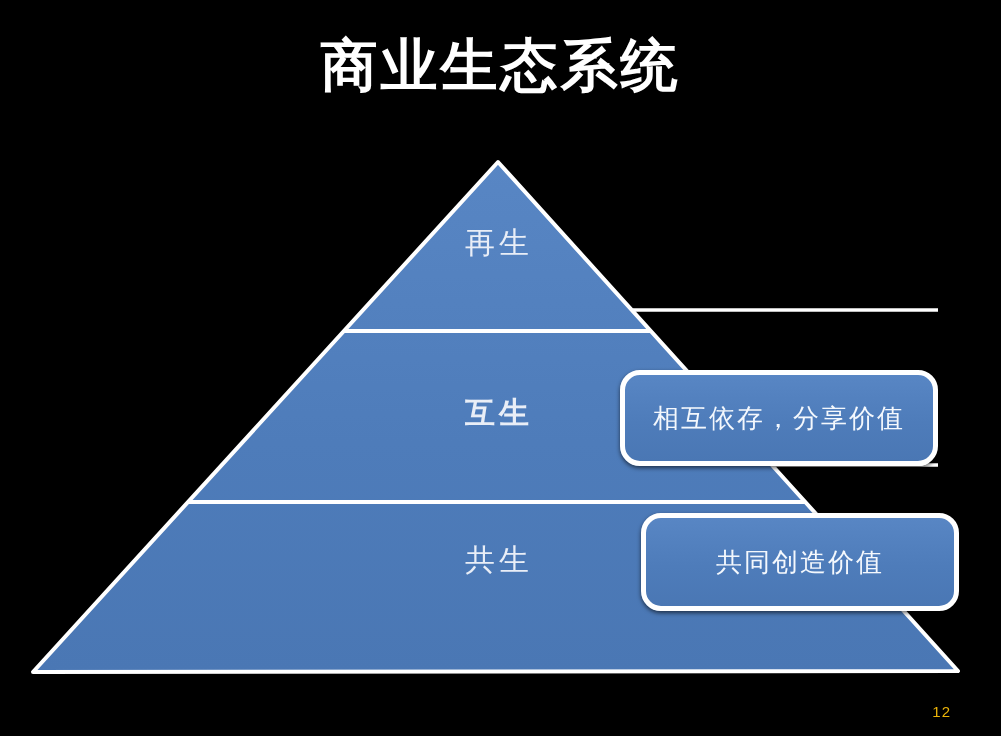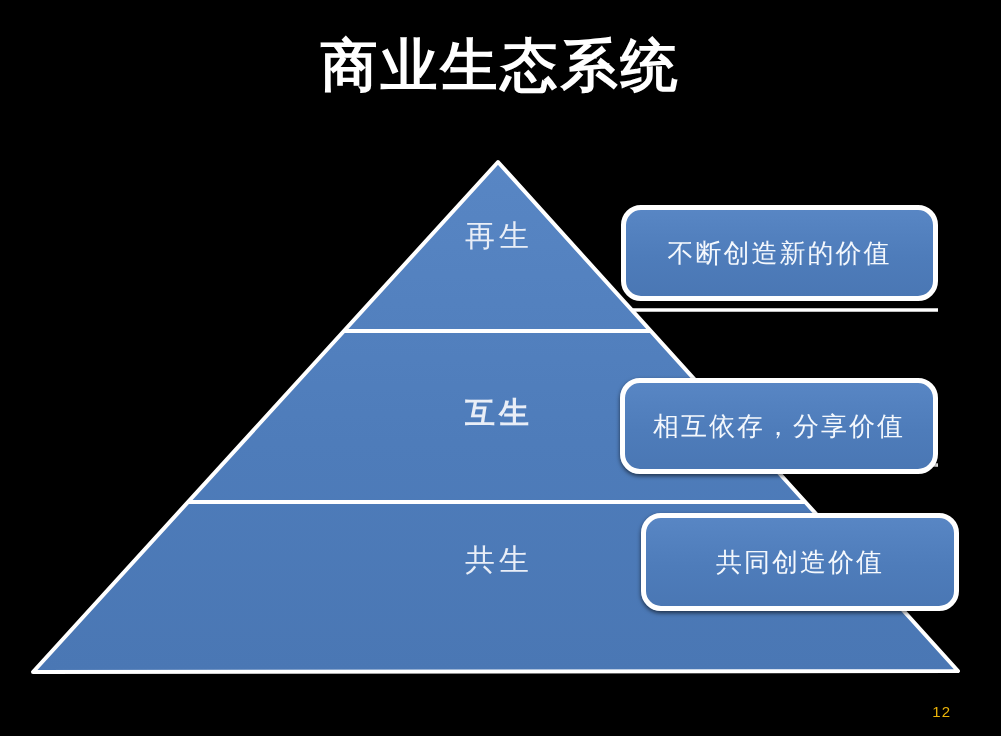--- a/index.html
+++ b/index.html
@@ -36,36 +36,36 @@
   }
   .tier-label {
     position: absolute;
     transform: translate(-50%, -50%);
     color: #e9eef7;
     font-size: 30px;
     letter-spacing: 4px;
     font-family: "DejaVu Serif", "Liberation Serif", serif;
     white-space: nowrap;
   }
-  .tier-label.t1 { left: 499px; top: 236px; }
+  .tier-label.t1 { left: 499px; top: 243px; }
   .tier-label.t2 { left: 499px; top: 413px; font-weight: bold; }
   .tier-label.t3 { left: 499px; top: 560px; }
   .callout-box {
     position: absolute;
     box-sizing: border-box;
     border: 5px solid #ffffff;
     border-radius: 20px;
     background: linear-gradient(180deg, #5886c4 0%, #4e7cba 55%, #4a77b4 100%);
     display: flex;
     align-items: center;
     justify-content: center;
     box-shadow: 0 2px 4px rgba(0,0,0,0.6);
   }
   .callout-box.b1 { left: 621px; top: 205px; width: 317px; height: 96px; }
-  .callout-box.b2 { left: 620px; top: 378px; width: 318px; height: 96px; }
+  .callout-box.b2 { left: 620px; top: 370px; width: 318px; height: 96px; }
   .callout-box.b3 { left: 641px; top: 513px; width: 318px; height: 98px; }
   .callout-text {
     color: #f4f8fd;
     font-size: 26px;
     letter-spacing: 2px;
     font-family: "DejaVu Serif", "Liberation Serif", serif;
     white-space: nowrap;
   }
   .page-number {
     position: absolute;
@@ -98,23 +98,20 @@
     <line x1="188" y1="502" x2="806" y2="502" stroke="#ffffff" stroke-width="4"></line>
 
     <line x1="633" y1="310" x2="938" y2="310" stroke="#ffffff" stroke-width="3.5"></line>
     <line x1="772" y1="465" x2="938" y2="465" stroke="#ffffff" stroke-width="3.5"></line>
   </svg>
 
   <div class="tier-label t1">再生</div>
   <div class="tier-label t2">互生</div>
   <div class="tier-label t3">共生</div>
 
-  <div class="callout-box b1">
-    <span class="callout-text">不断创造新的价值</span>
-  </div>
   <div class="callout-box b2">
     <span class="callout-text">相互依存，分享价值</span>
   </div>
   <div class="callout-box b3">
     <span class="callout-text">共同创造价值</span>
   </div>
 
   <div class="page-number">12</div>
 </div>
 

